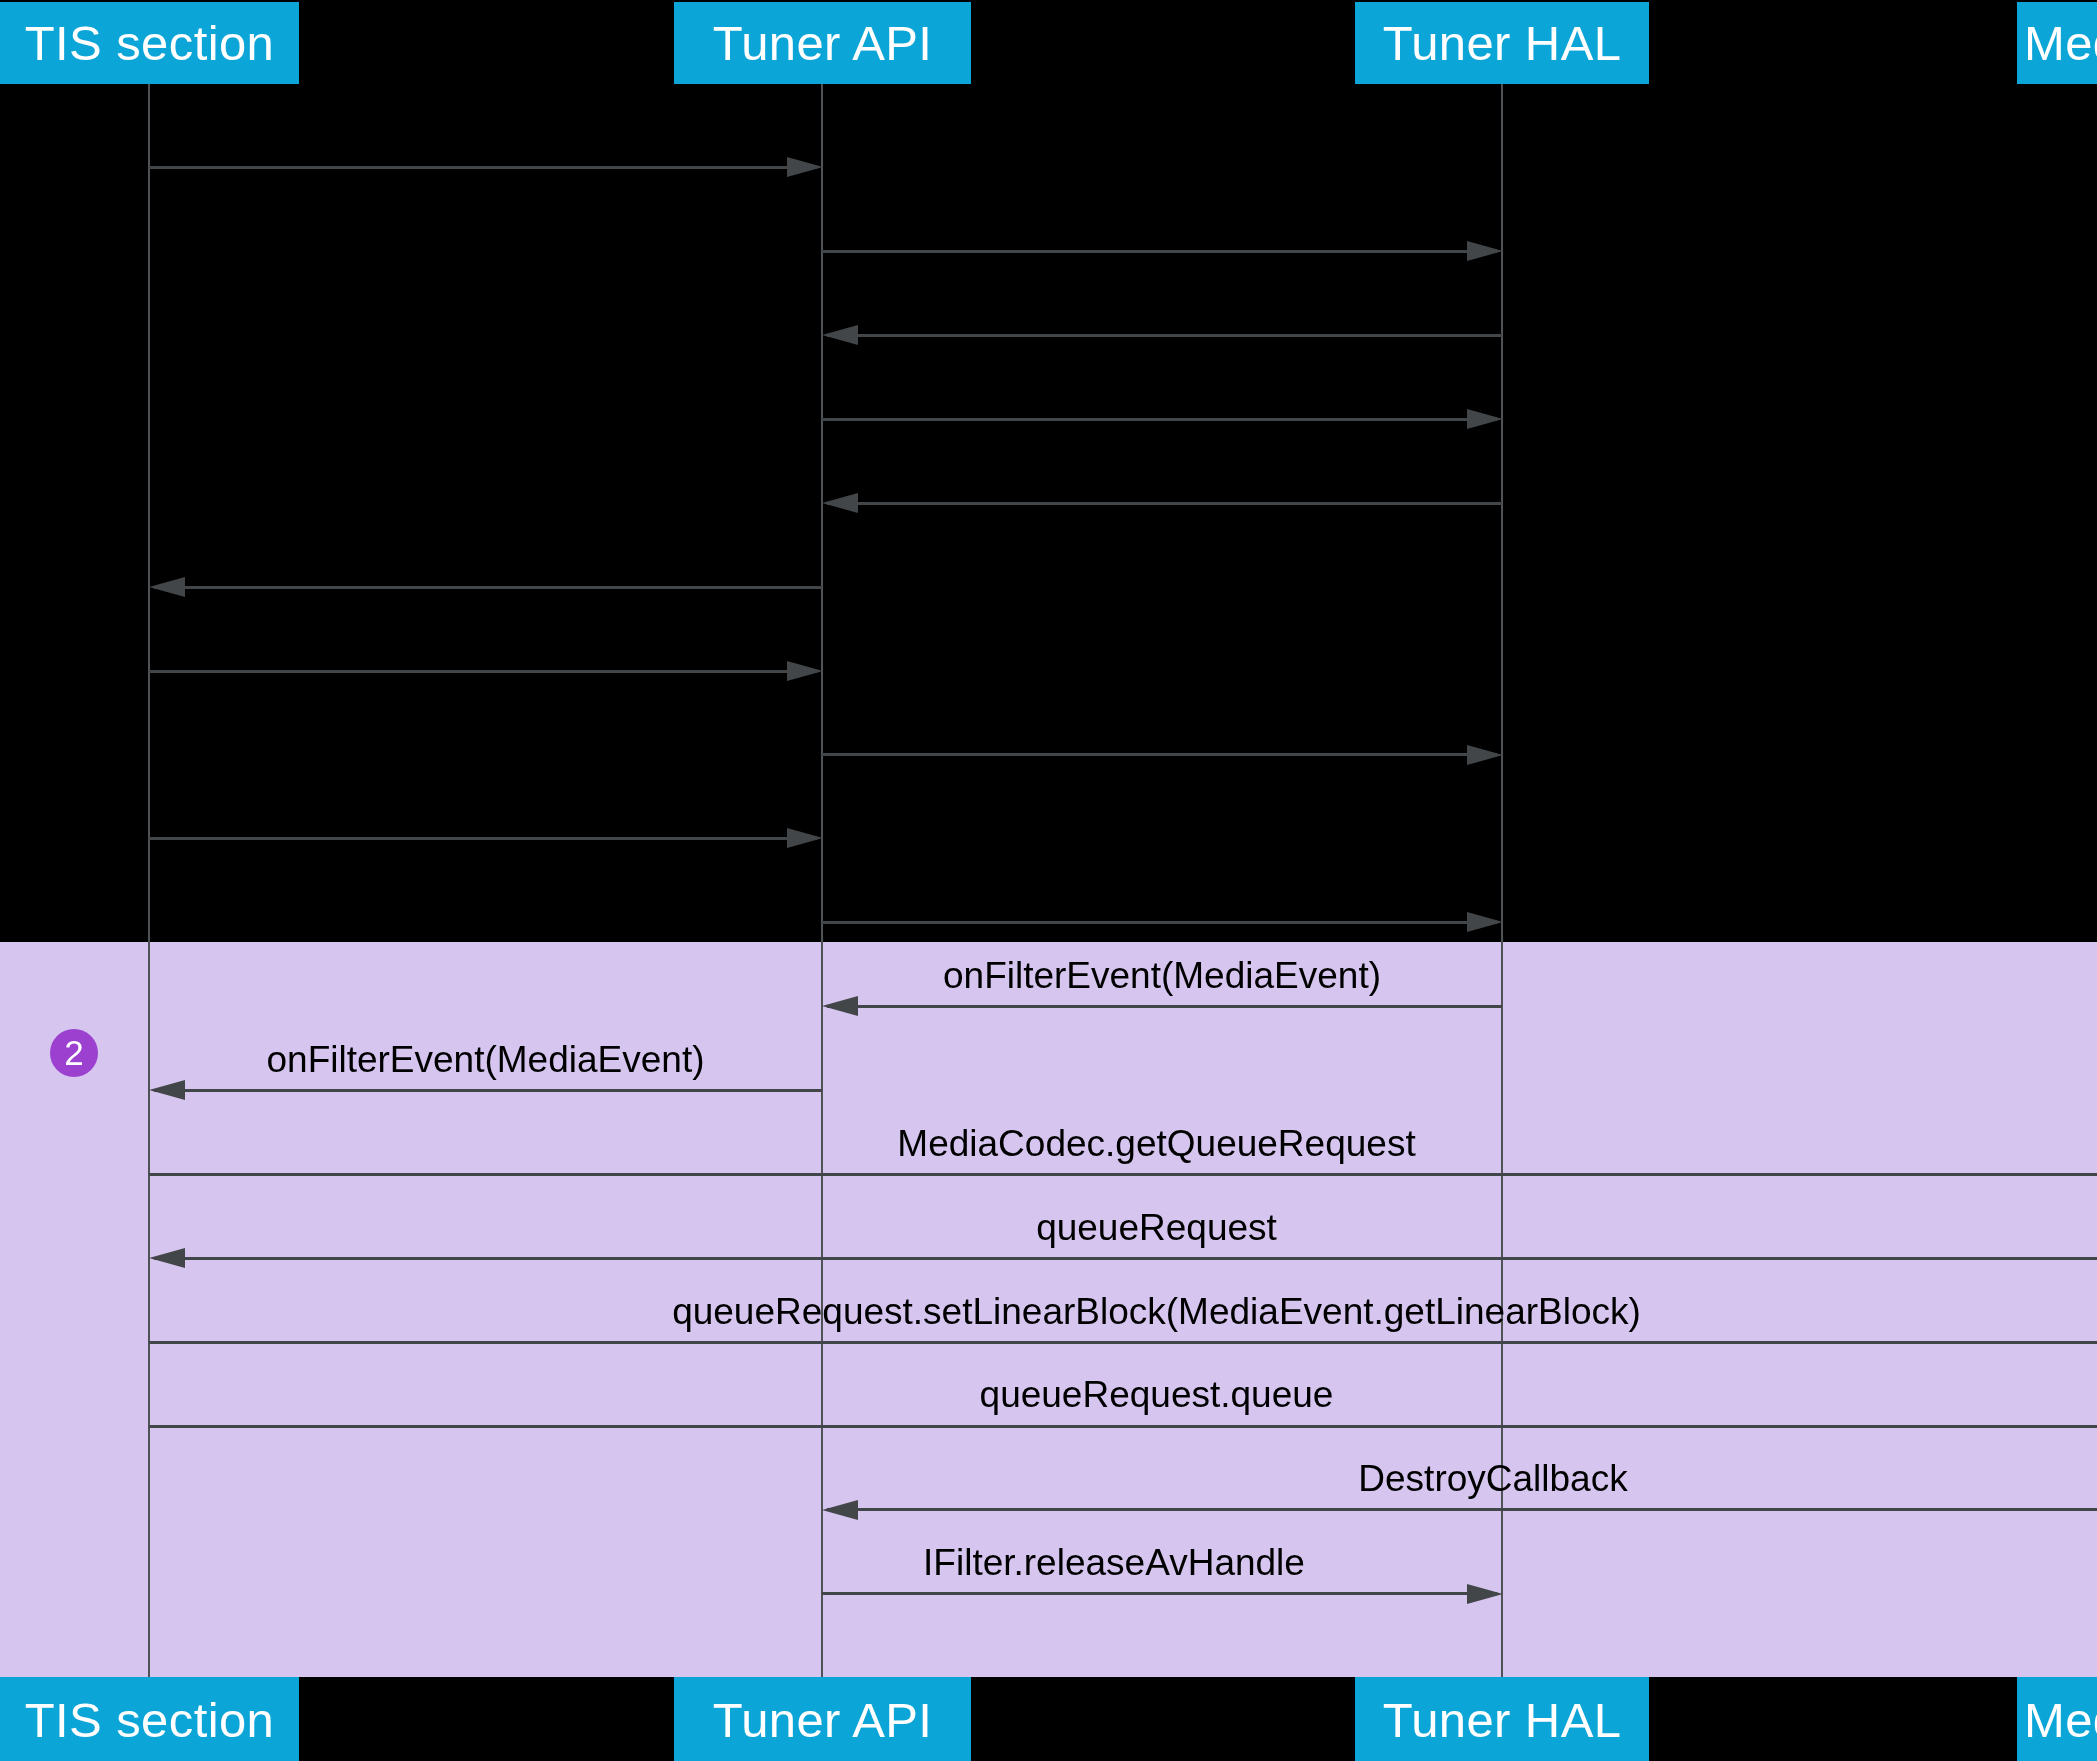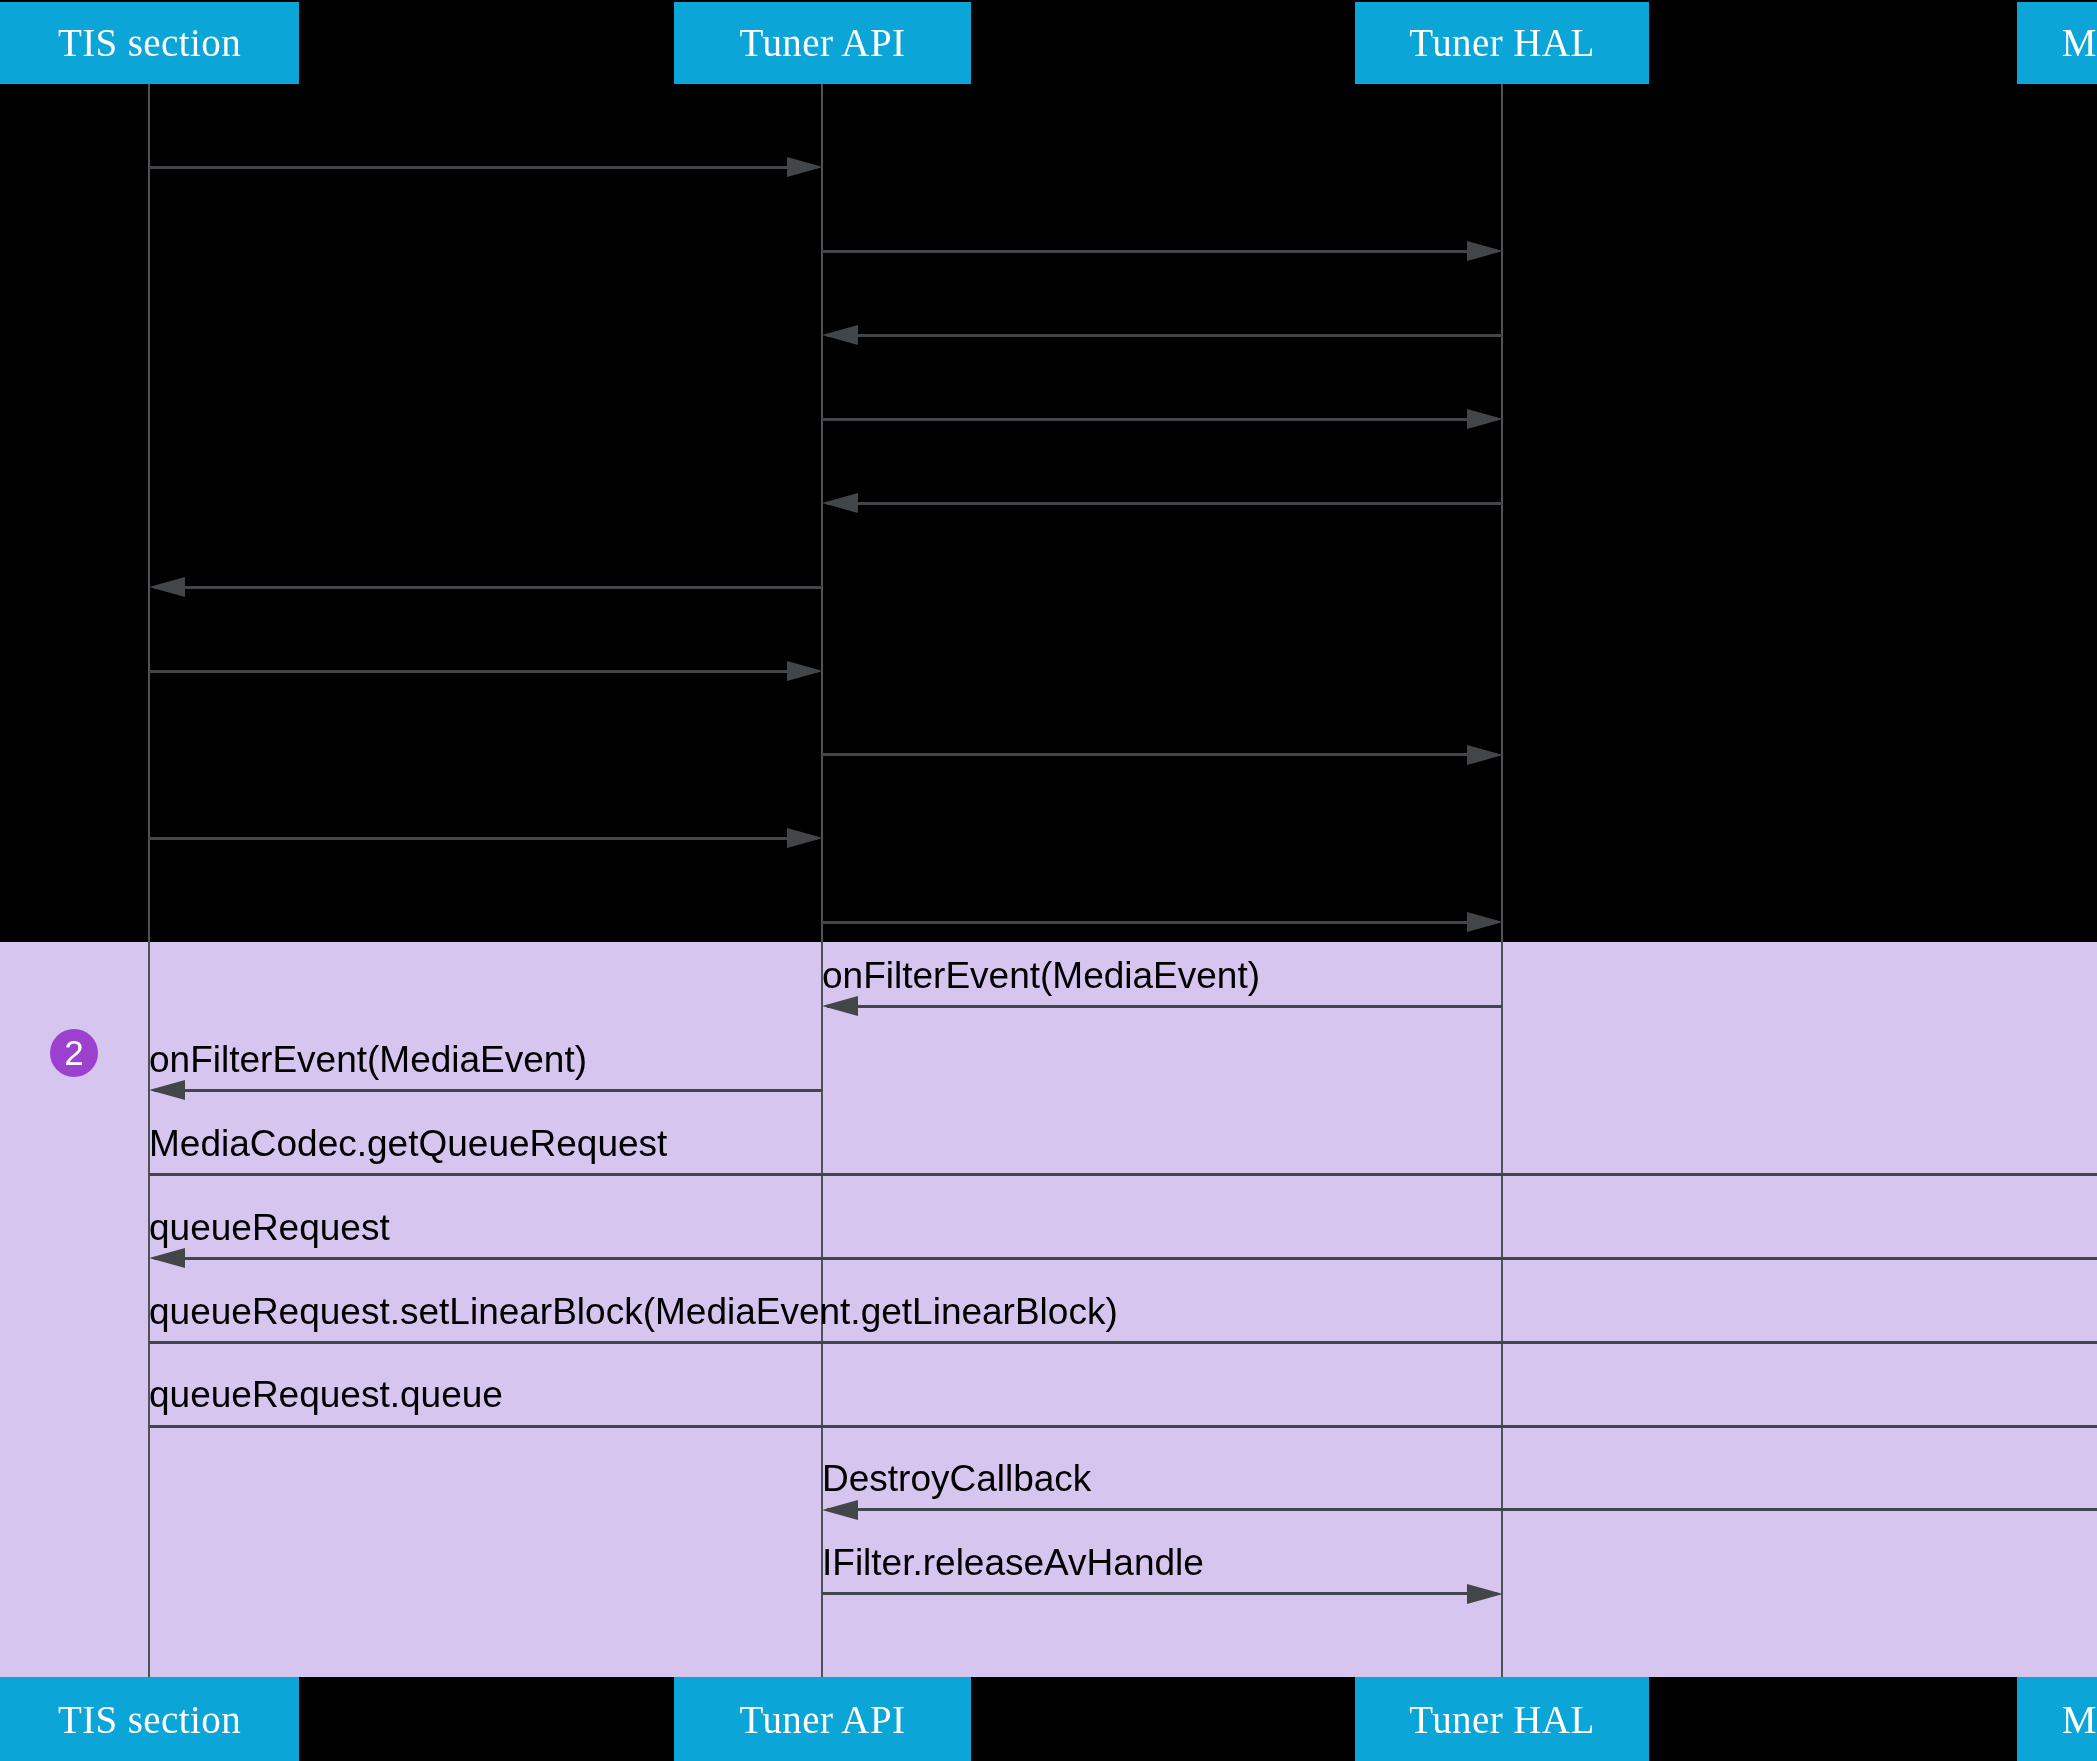--- a/index.html
+++ b/index.html
@@ -9,32 +9,32 @@
     background:#000;
     overflow:hidden;
     font-family:"Liberation Sans", sans-serif;
   }
   .highlight-band{
     position:absolute;left:0;top:942px;width:2202px;height:735px;
   }
   .participant-box{
     position:absolute;
     display:flex;align-items:center;justify-content:center;
-    font-size:39px;font-weight:400;letter-spacing:0.4px;font-family:Liberation Serif, serif;
+    font-size:49px;font-weight:400;letter-spacing:0.4px;
   }
   .participant-box.top{top:1.7px;height:82px;}
   .participant-box.bottom{top:1677px;height:85px;}
   .lifeline{
     position:absolute;top:84px;height:1593px;width:2.1px;
   }
   .msg-line{position:absolute;height:3.4px;}
   .msg-head{position:absolute;width:0;height:0;border-top:10.5px solid transparent;border-bottom:10.5px solid transparent;}
   .msg-label{
     position:absolute;height:44px;line-height:44px;
-    font-size:37px;white-space:nowrap;
+    text-align:center;font-size:37px;white-space:nowrap;
   }
   .step-badge{
     position:absolute;left:50px;top:1029px;width:48px;height:48px;
     border-radius:50%;
     display:flex;align-items:center;justify-content:center;
     font-size:35px;
   }
 </style>
 </head>
 <body>

